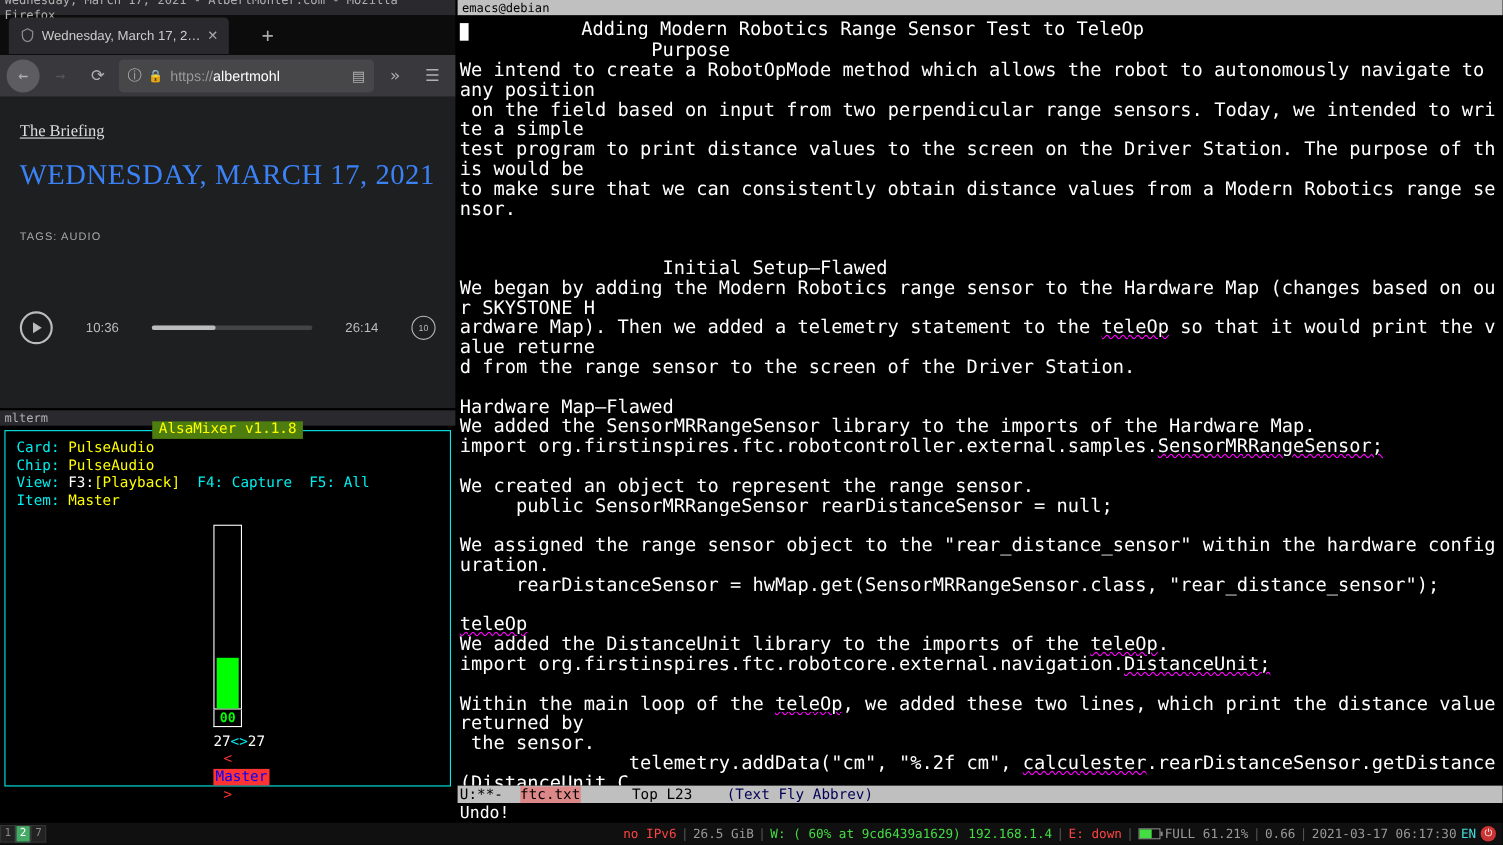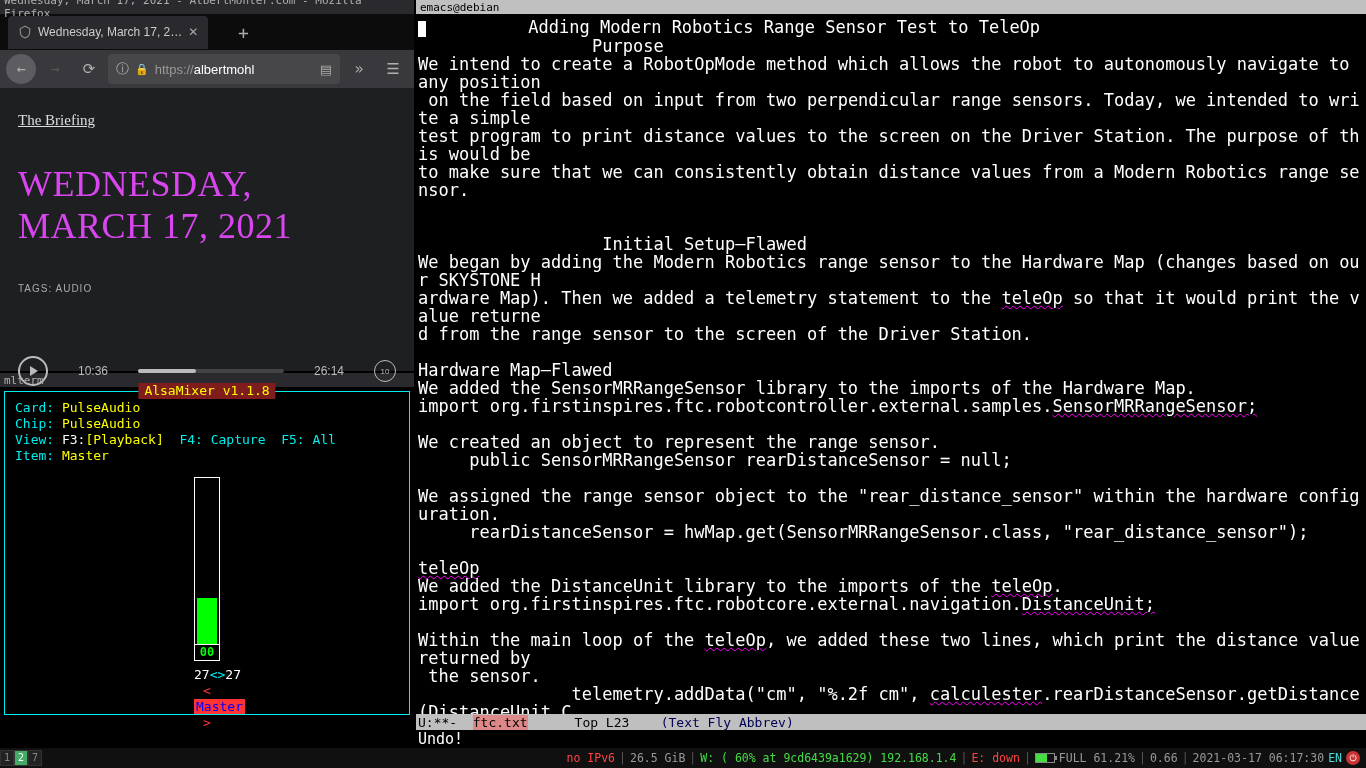--- a/index.html
+++ b/index.html
@@ -19,33 +19,33 @@
 .ff-newtab { width:28px; height:28px; display:flex; align-items:center; justify-content:center; color:#aaa; font-size:18px; cursor:pointer; }
 .ff-toolbar { height:38px; background:#38383d; display:flex; align-items:center; padding:0 6px; gap:4px; }
 .ff-btn { width:30px; height:30px; display:flex; align-items:center; justify-content:center; color:#b0b0b0; font-size:15px; border-radius:4px; }
 .ff-btn.disabled { color:#555; }
 .ff-url { flex:1; height:30px; background:#474749; border-radius:4px; display:flex; align-items:center; padding:0 8px; gap:6px; color:#ccc; font-family:sans-serif; font-size:13px; }
 .ff-url .lock { color:#30e60b; font-size:11px; }
 .ff-url .domain { color:#fff; }
 .ff-url .rest { color:#999; }
 .ff-content { background:#1e1f21; height:283px; padding:24px 18px; font-family:Georgia,serif; color:#e8e8e8; }
 .ff-briefing { font-size:15px; text-decoration:underline; color:#ddd; }
-.ff-date { font-size:36px; font-weight:400; margin-top:34px; letter-spacing:0.5px; color:#d946ef; }
+.ff-date { font-size:26px; font-weight:400; margin-top:15px; letter-spacing:0.5px; color:#3b82f6; }
 .ff-tags { font-size:10px; letter-spacing:1px; color:#aaa; margin-top:36px; font-family:sans-serif; }
 .ff-player { margin-top:62px; display:flex; align-items:center; gap:30px; font-family:sans-serif; font-size:12px; color:#bbb; }
 .ff-play { width:30px; height:30px; border:2px solid #bbb; border-radius:50%; display:flex; align-items:center; justify-content:center; }
 .ff-play::before { content:""; border-left:8px solid #bbb; border-top:5px solid transparent; border-bottom:5px solid transparent; margin-left:2px; }
 .ff-track { flex:1; height:4px; background:#444; border-radius:2px; position:relative; }
 .ff-track::before { content:""; position:absolute; left:0; top:0; height:100%; width:40%; background:#bbb; border-radius:2px; }
 .ff-replay { width:22px; height:22px; border:1.5px solid #bbb; border-radius:50%; display:flex; align-items:center; justify-content:center; font-size:8px; }
 
 
 .ml-title { height:14px; background:#2a2a2e; color:#b0b0b0; font-size:11px; padding:0 4px; display:flex; align-items:center; margin-top:2px;}
 .alsa { border:1.5px solid #0ee; background:#000; margin:4px; height:324px; position:relative; font-size:13px; line-height:16px; padding:8px 10px; }
-.alsa-title { position:absolute; top:-9px; left:50%; transform:translateX(-50%); background:#7f1d1d; color:#ff0; padding:0 6px; }
+.alsa-title { position:absolute; top:-9px; left:50%; transform:translateX(-50%); background:#4d7c0f; color:#ff0; padding:0 6px; }
 .alsa-row { white-space:pre; }
 .label { color:#0ee; }
 .val-y { color:#ff0; }
 .val-w { color:#fff; }
 .val-c { color:#0ee; }
 .alsa-meter { position:absolute; left:50%; transform:translateX(-50%); top:85px; width:26px; }
 .meter-box { width:26px; height:168px; border:1px solid #fff; background:#000; position:relative; }
 .meter-fill { position:absolute; bottom:0; left:2px; right:2px; height:46px; background:#0f0; }
 .meter-00 { width:26px; height:16px; border:1px solid #fff; border-top:none; text-align:center; color:#0f0; font-weight:bold; line-height:14px; font-size:12px;}
 .meter-scale { text-align:center; margin-top:6px; white-space:pre; }

